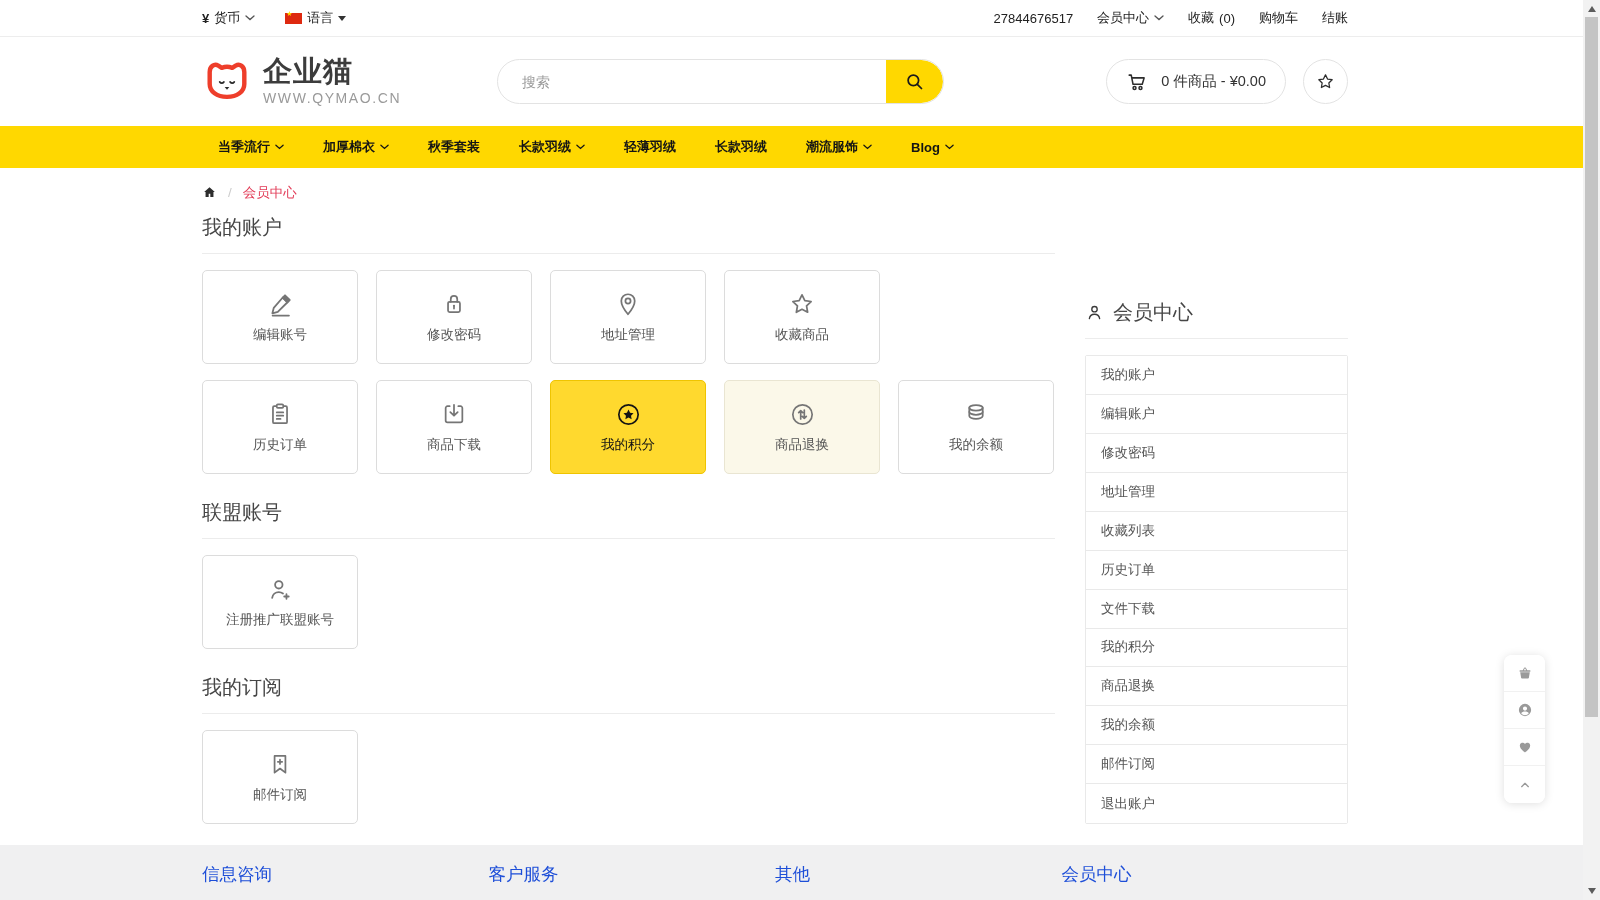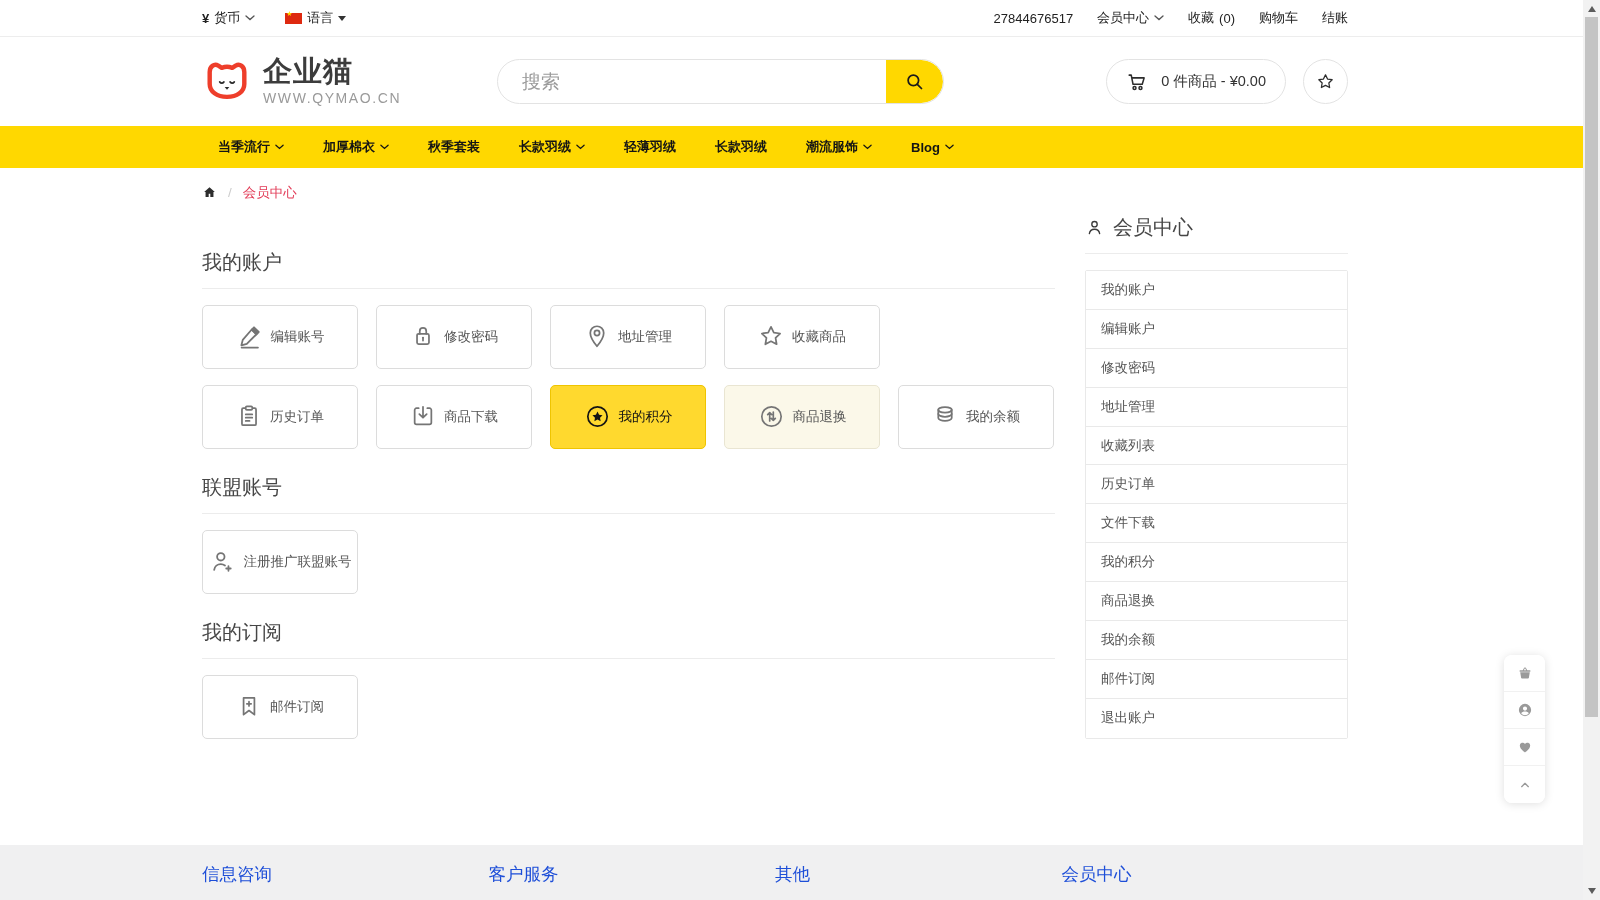--- a/index.html
+++ b/index.html
@@ -22,21 +22,21 @@
   .tri-down { width:0; height:0; border-left:4px solid transparent; border-right:4px solid transparent; border-top:5px solid #333; display:inline-block; }
 
   
   .header { height:89px; }
   .header .container { height:100%; display:flex; align-items:center; }
   .logo { display:flex; align-items:center; gap:11px; width:295px; cursor:pointer; }
   .cat-icon { color:var(--logo-red); width:50px; height:45px; }
   .logo-txt .t1 { font-size:29px; font-weight:bold; color:#3c3c3c; line-height:1; letter-spacing:1px; }
   .logo-txt .t2 { font-size:14px; color:#9a9a9a; letter-spacing:1.6px; margin-top:4px; }
   .search { width:447px; height:45px; border:1px solid #e3e3e3; border-radius:23px; display:flex; overflow:hidden; background:#fff; }
-  .search input { flex:1; border:none; outline:none; padding-left:24px; font-size:19px; color:#b91c1c; background:transparent; }
+  .search input { flex:1; border:none; outline:none; padding-left:24px; font-size:14px; color:#b91c1c; background:transparent; }
   .search input::placeholder { color:#9a9a9a; }
   .search-btn { width:57px; border:none; background:var(--accent-yellow); cursor:pointer; display:flex; align-items:center; justify-content:center; border-radius:0 23px 23px 0; color:#1a1a1a; }
   .cart-pill { margin-left:auto; height:45px; border:1px solid #e3e3e3; border-radius:23px; padding:0 19px; display:flex; align-items:center; gap:13px; font-size:14.5px; color:#333; cursor:pointer; background:#fff; }
   .cart-pill .icon { color:#2d2d2d; display:flex; }
   .star-btn { width:45px; height:45px; border:1px solid #e3e3e3; border-radius:50%; margin-left:17px; background:#fff; display:flex; align-items:center; justify-content:center; cursor:pointer; color:#2d2d2d; }
 
   
   .mainnav { height:42px; background:var(--accent-yellow); }
   .mainnav .container { height:100%; display:flex; align-items:center; padding-left:16px; }
   .nav-item { display:inline-flex; align-items:center; gap:5px; font-size:13px; font-weight:bold; color:#141414; margin-right:39px; cursor:pointer; text-decoration:none; }
@@ -48,21 +48,21 @@
   .bc-sep { color:#ccc; }
   .bc-link { color:var(--breadcrumb-link); cursor:pointer; text-decoration:none; }
 
   
   .main { display:flex; align-items:flex-end; }
   .content { width:853px; }
   .sidebar { width:263px; margin-left:30px; }
   h2.sec { font-size:20px; font-weight:400; color:#464646; padding-bottom:12px; border-bottom:1px solid #ececec; margin-top:25px; }
   .content section:first-child h2.sec, .sidebar h2.sec { margin-top:12px; }
   .cards { display:flex; gap:18px; margin-top:16px; }
-  .card { width:156px; height:64px; border:1px solid #dcdcdc; border-radius:5px; background:#fff; display:flex; flex-direction:row; align-items:center; justify-content:center; gap:8px; cursor:pointer; }
+  .card { width:156px; height:94px; border:1px solid #dcdcdc; border-radius:5px; background:#fff; display:flex; flex-direction:column; align-items:center; justify-content:center; gap:8px; cursor:pointer; }
   .card .icon { height:27px; color:#757575; display:flex; }
   .card .label { font-size:13.5px; color:#555; }
   .card.yellow { background:var(--highlight-card); border-color:#efc400; }
   .card.yellow .icon, .card.yellow .label { color:#141414; }
   .card.cream { background:var(--cream-card); border-color:#e9e5d2; }
 
   .sidebar h2.sec { display:flex; align-items:center; gap:9px; }
   .sidebar h2.sec .icon { color:#3a3a3a; display:flex; }
   .side-list { border:1px solid #e9e9e9; margin-top:16px; border-radius:2px; }
   .side-item { height:38.9px; display:flex; align-items:center; padding:0 15px; font-size:13.5px; color:#555; border-bottom:1px solid #e9e9e9; cursor:pointer; background:#fff; }

